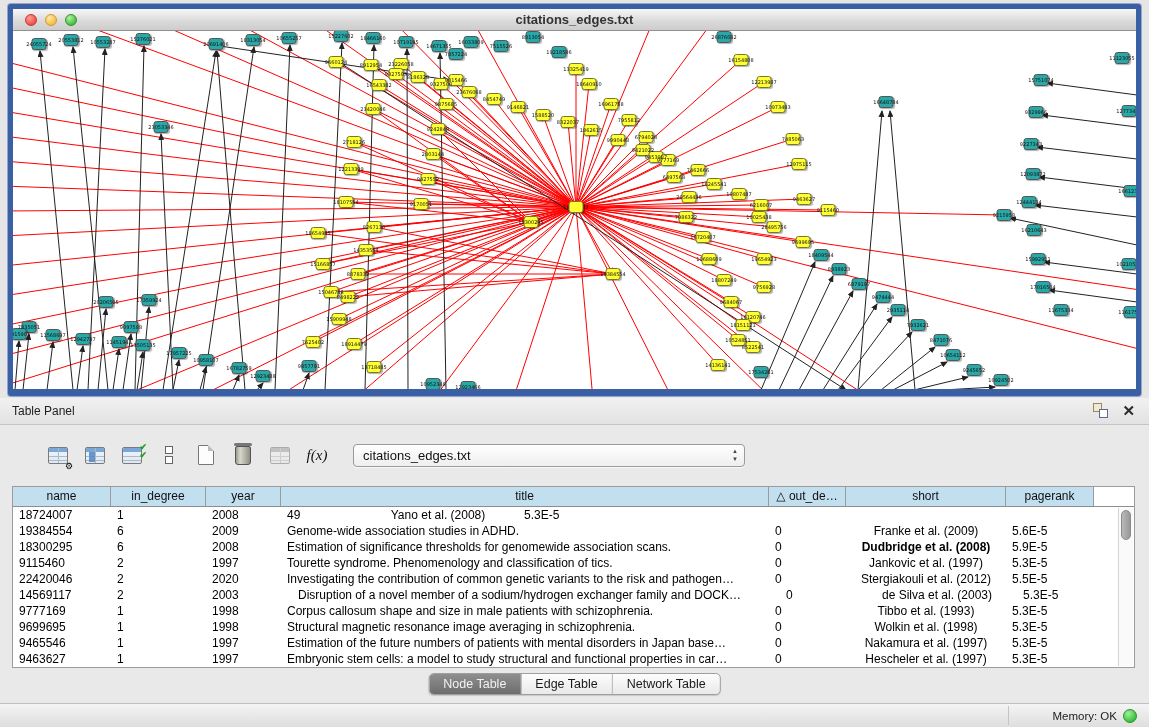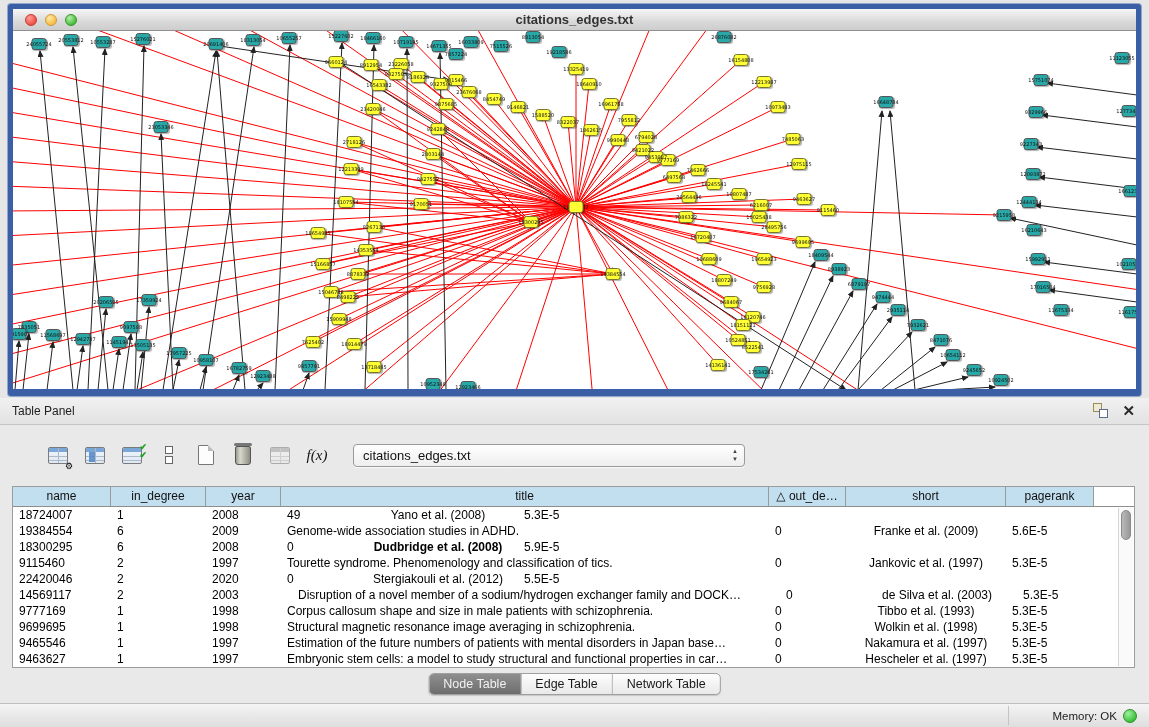--- a/index.html
+++ b/index.html
@@ -657,37 +657,39 @@
         <div class="tcell" style="width: 75px;">2009</div>
         <div class="tcell" style="width: 488px;">Genome-wide association studies in ADHD.</div>
         <div class="tcell" style="width: 77px;">0</div>
         <div class="tcell center" style="width: 160px;">Franke et al. (2009)</div>
         <div class="tcell" style="width: 88px;">5.6E-5</div>
       </div>
       <div class="trow">
         <div class="tcell" style="width: 98px;">18300295</div>
         <div class="tcell" style="width: 95px;">6</div>
         <div class="tcell" style="width: 75px;">2008</div>
+        <div class="tcell" style="width: 488px;">Estimation of significance thresholds for genomewide association scans.</div>
         <div class="tcell" style="width: 77px;">0</div>
         <div class="tcell center" style="width: 160px; font-weight: bold;">Dudbridge et al. (2008)</div>
         <div class="tcell" style="width: 88px;">5.9E-5</div>
       </div>
       <div class="trow">
         <div class="tcell" style="width: 98px;">9115460</div>
         <div class="tcell" style="width: 95px;">2</div>
         <div class="tcell" style="width: 75px;">1997</div>
         <div class="tcell" style="width: 488px;">Tourette syndrome. Phenomenology and classification of tics.</div>
         <div class="tcell" style="width: 77px;">0</div>
         <div class="tcell center" style="width: 160px;">Jankovic et al. (1997)</div>
         <div class="tcell" style="width: 88px;">5.3E-5</div>
       </div>
       <div class="trow">
         <div class="tcell" style="width: 98px;">22420046</div>
         <div class="tcell" style="width: 95px;">2</div>
         <div class="tcell" style="width: 75px;">2020</div>
+        <div class="tcell" style="width: 488px;">Investigating the contribution of common genetic variants to the risk and pathogen…</div>
         <div class="tcell" style="width: 77px;">0</div>
         <div class="tcell center" style="width: 160px;">Stergiakouli et al. (2012)</div>
         <div class="tcell" style="width: 88px;">5.5E-5</div>
       </div>
       <div class="trow">
         <div class="tcell" style="width: 98px;">14569117</div>
         <div class="tcell" style="width: 95px;">2</div>
         <div class="tcell" style="width: 75px;">2003</div>
         <div class="tcell" style="width: 488px; margin-left: 11px;">Disruption of a novel member of a sodium/hydrogen exchanger family and DOCK…</div>
         <div class="tcell" style="width: 77px;">0</div>

